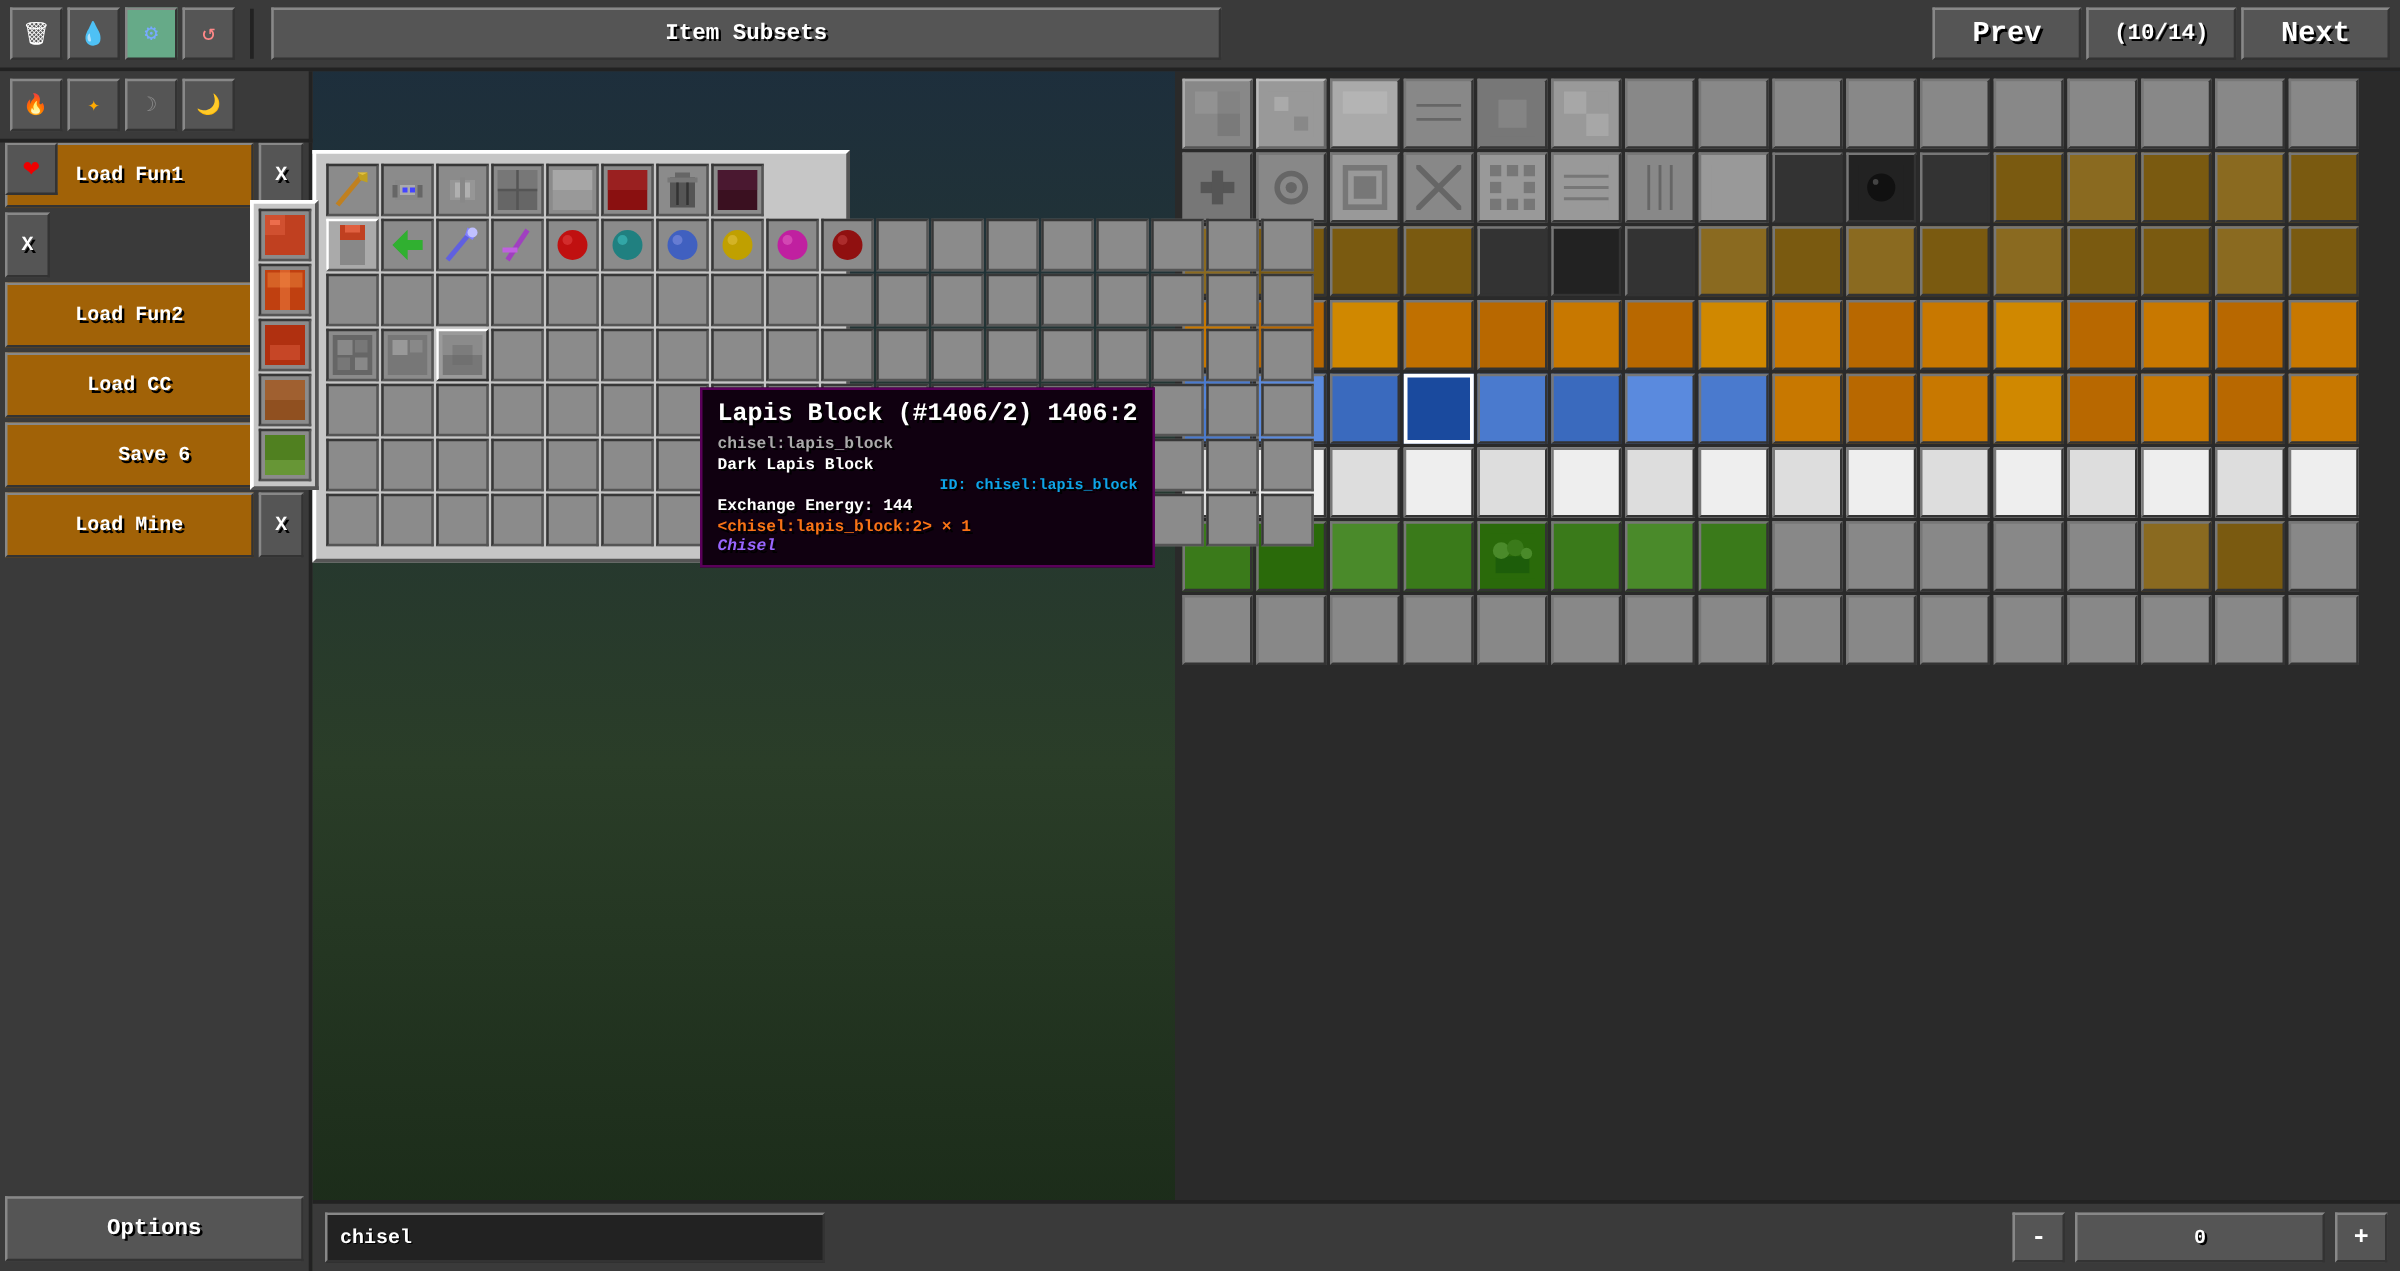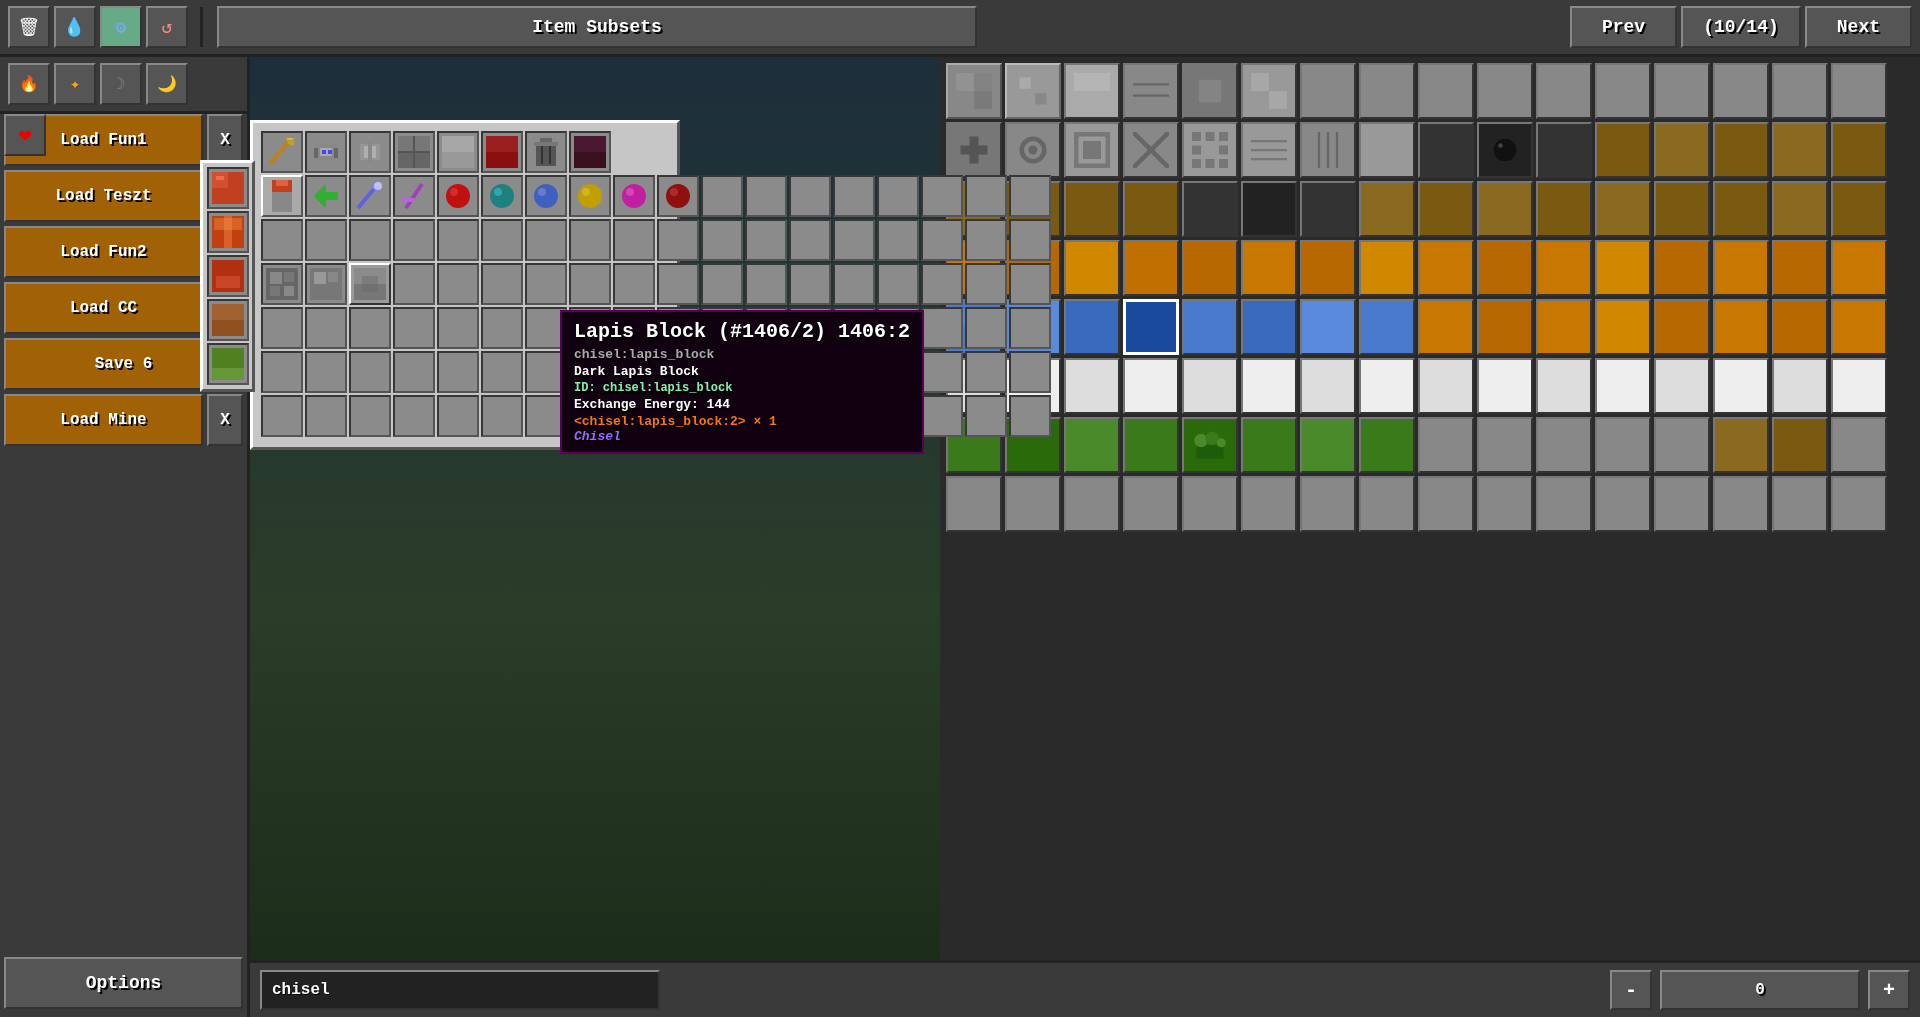--- a/index.html
+++ b/index.html
@@ -99,21 +99,21 @@
     }
 
     .nav-btn {
       height: 42px;
       padding: 0 30px;
       background: #555;
       border: 2px solid #888;
       border-right-color: #333;
       border-bottom-color: #333;
       color: #fff;
-      font-size: 18px;
+      font-size: 23px;
       font-weight: bold;
       text-shadow: 2px 2px #000;
       cursor: pointer;
       display: flex;
       align-items: center;
       justify-content: center;
     }
 
     .nav-counter {
       height: 42px;
@@ -309,23 +309,24 @@
       margin-bottom: 2px;
     }
 
     .tooltip-sub {
       color: #fff;
       font-size: 13px;
       margin-bottom: 2px;
     }
 
     .tooltip-id2 {
-      color: #86efac;
+      color: #0ea5e9;
       font-size: 12px;
       margin-bottom: 2px;
+      text-align: right;
     }
 
     .tooltip-energy {
       color: #fff;
       font-size: 13px;
       margin-bottom: 2px;
     }
 
     .tooltip-recipe {
       color: #f97316;
@@ -490,23 +491,20 @@
   <div class="sidebar-btn-row">
     <div class="sidebar-btn">
       <span>Load Fun1</span>
     </div>
     <div class="sidebar-btn-x">
       <span>X</span>
     </div>
   </div>
 
   <div class="sidebar-btn-row">
-    <div class="sidebar-btn">
-      <span>Load Teszt</span>
-    </div>
     <div class="sidebar-btn-x">
       <span>X</span>
     </div>
   </div>
 
   <div class="sidebar-btn-row">
     <div class="sidebar-btn">
       <span>Load Fun2</span>
     </div>
     <div class="sidebar-btn-x">

